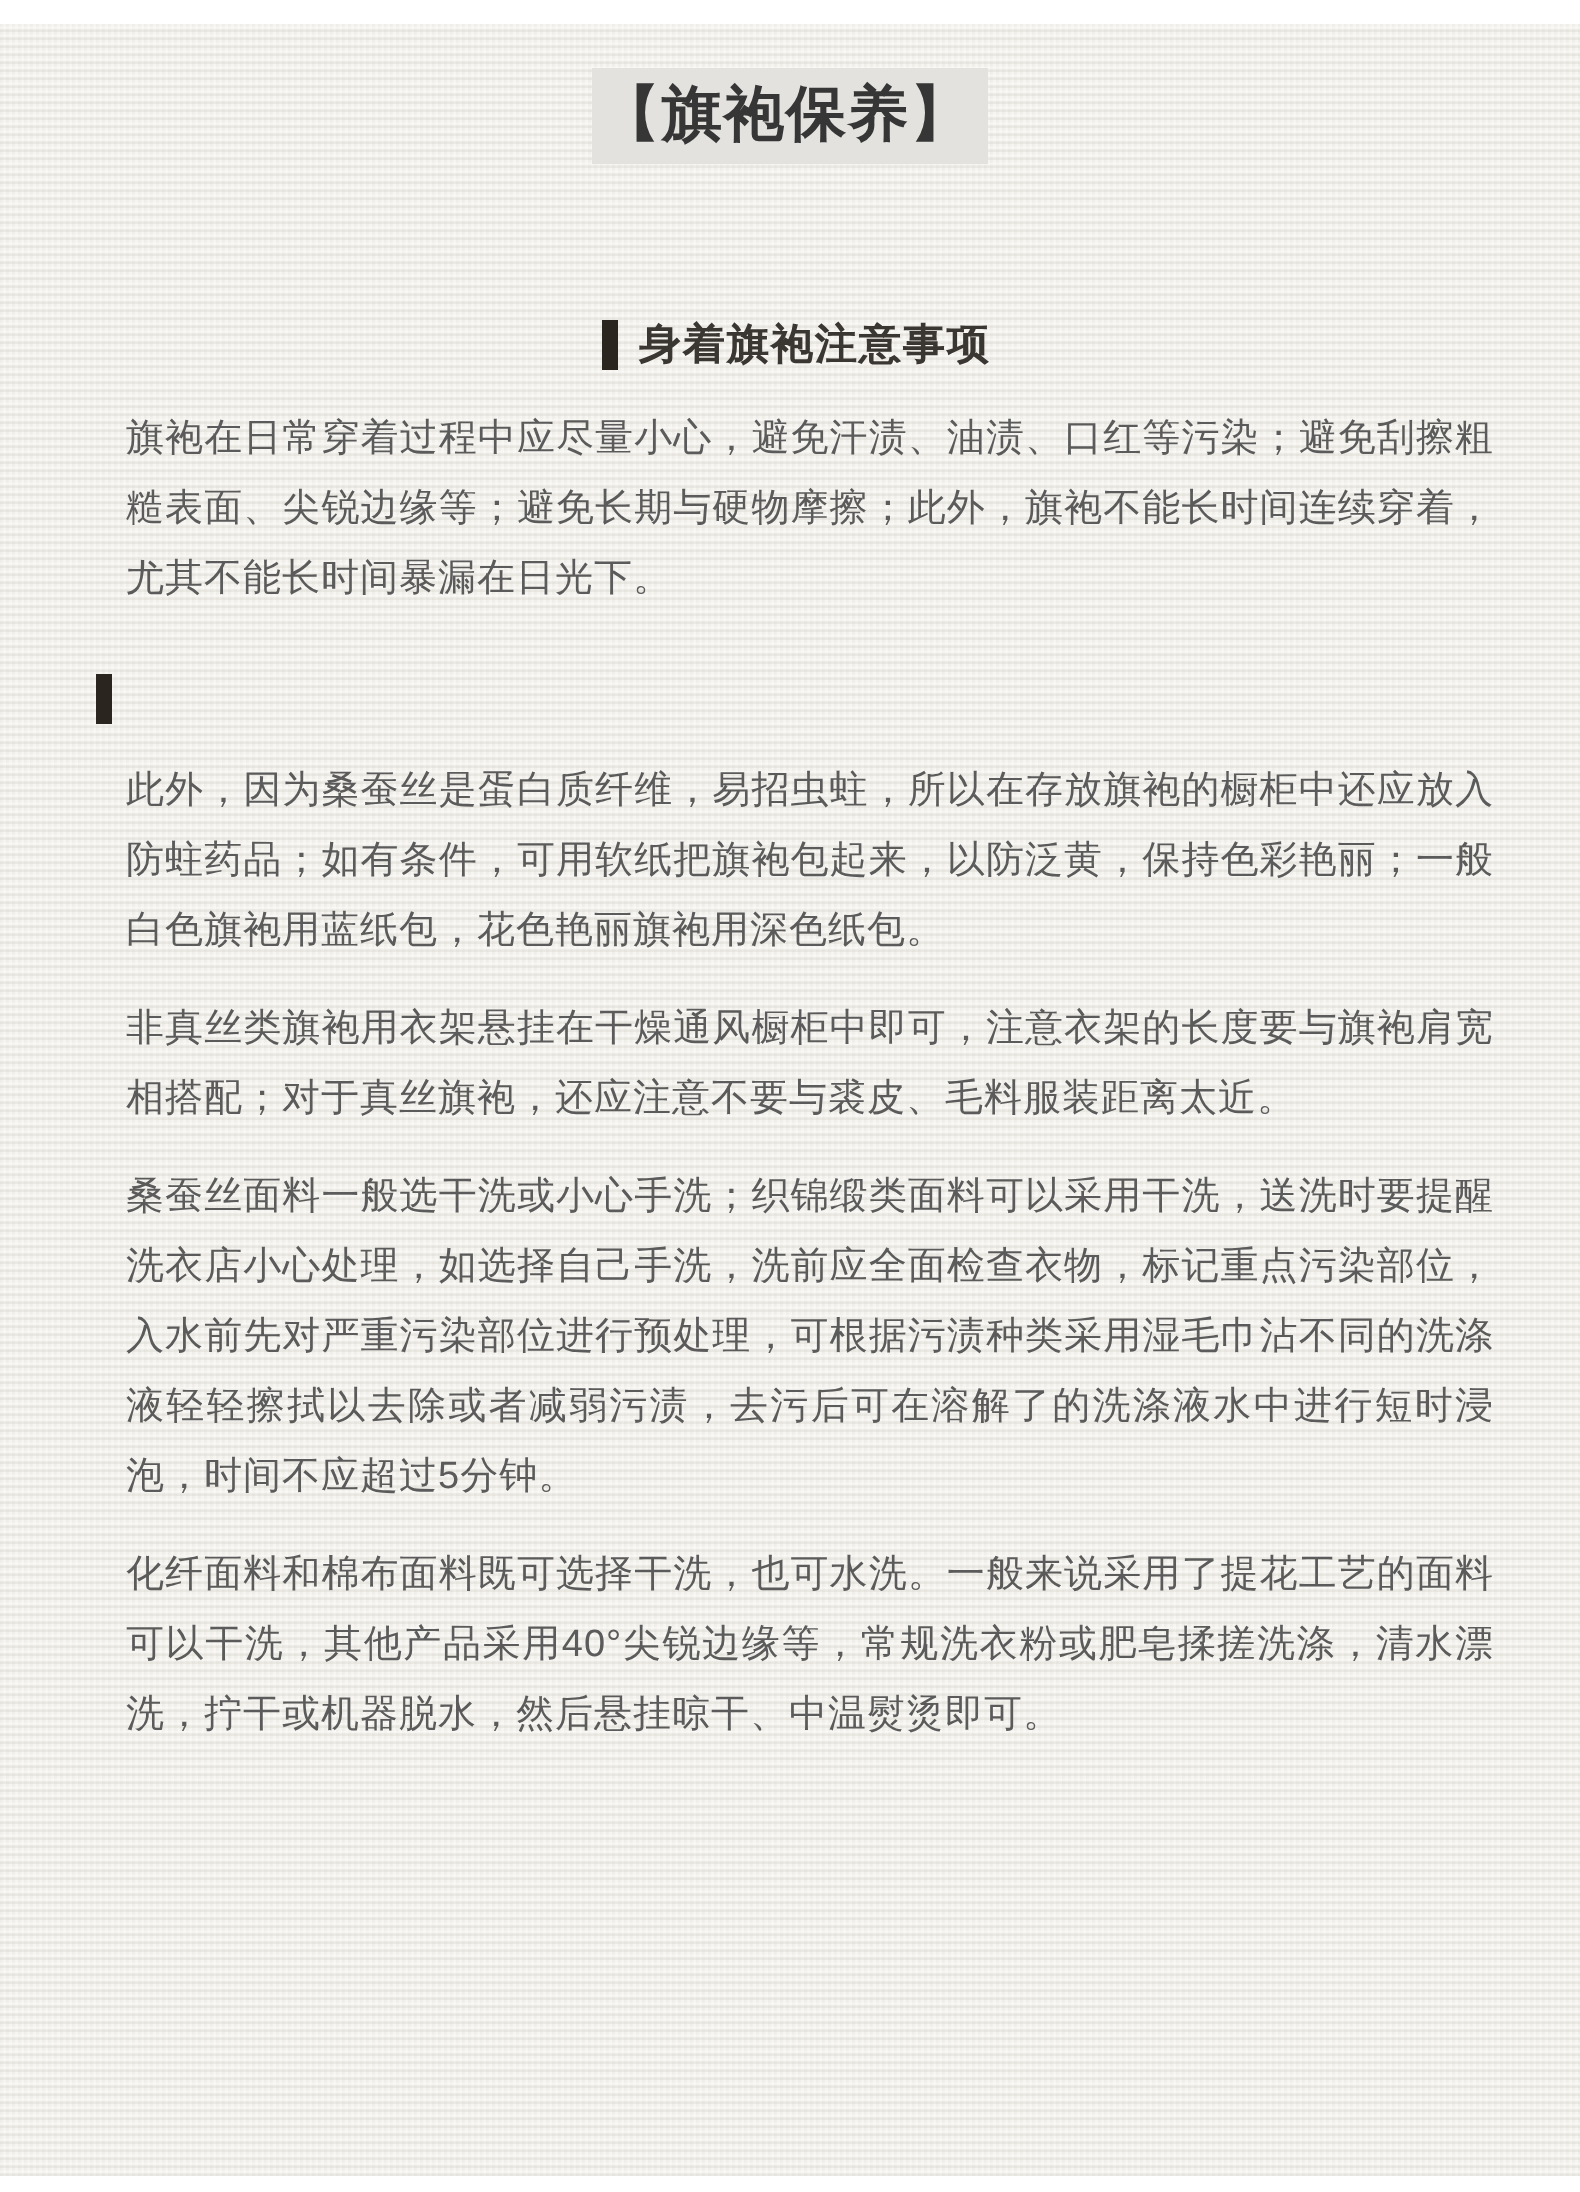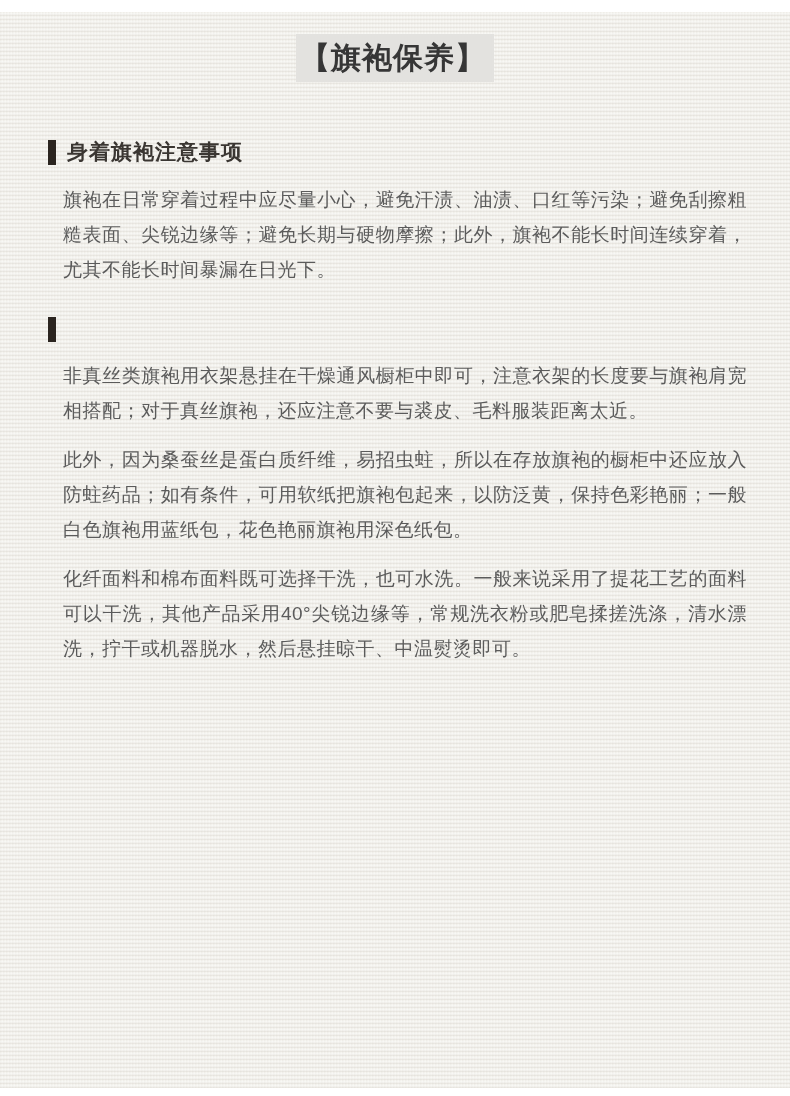--- a/index.html
+++ b/index.html
@@ -34,21 +34,22 @@
     line-height: 1;
     padding: 9px 8px 9px 4px;
     letter-spacing: 1px;
   }
   .section-heading {
     display: flex;
     align-items: center;
     margin: 30px 42px 0 48px;
   }
   .section-heading.first {
-    margin-top: 56px;
+    margin-top: 76px;
+    justify-content: center;
   }
   .heading-bar {
     width: 8px;
     height: 25px;
     background: #2b2520;
     margin-right: 11px;
     flex: 0 0 auto;
   }
   .heading-text {
     font-size: 21px;
@@ -79,18 +80,19 @@
 
   <div class="section-heading first">
     <span class="heading-bar"></span>
     <span class="heading-text">身着旗袍注意事项</span>
   </div>
   <p class="para">旗袍在日常穿着过程中应尽量小心，避免汗渍、油渍、口红等污染；避免刮擦粗糙表面、尖锐边缘等；避免长期与硬物摩擦；此外，旗袍不能长时间连续穿着，尤其不能长时间暴漏在日光下。</p>
 
   <div class="section-heading">
     <span class="heading-bar"></span>
   </div>
+  <p class="para">此外，因为桑蚕丝是蛋白质纤维，易招虫蛀，所以在存放旗袍的橱柜中还应放入防蛀药品；如有条件，可用软纸把旗袍包起来，以防泛黄，保持色彩艳丽；一般白色旗袍用蓝纸包，花色艳丽旗袍用深色纸包。</p>
   <p class="para">非真丝类旗袍用衣架悬挂在干燥通风橱柜中即可，注意衣架的长度要与旗袍肩宽相搭配；对于真丝旗袍，还应注意不要与裘皮、毛料服装距离太近。</p>
-  <p class="para">此外，因为桑蚕丝是蛋白质纤维，易招虫蛀，所以在存放旗袍的橱柜中还应放入防蛀药品；如有条件，可用软纸把旗袍包起来，以防泛黄，保持色彩艳丽；一般白色旗袍用蓝纸包，花色艳丽旗袍用深色纸包。</p>
 
+  <p class="para">桑蚕丝面料一般选干洗或小心手洗；织锦缎类面料可以采用干洗，送洗时要提醒洗衣店小心处理，如选择自己手洗，洗前应全面检查衣物，标记重点污染部位，入水前先对严重污染部位进行预处理，可根据污渍种类采用湿毛巾沾不同的洗涤液轻轻擦拭以去除或者减弱污渍，去污后可在溶解了的洗涤液水中进行短时浸泡，时间不应超过5分钟。</p>
   <p class="para">化纤面料和棉布面料既可选择干洗，也可水洗。一般来说采用了提花工艺的面料可以干洗，其他产品采用40°尖锐边缘等，常规洗衣粉或肥皂揉搓洗涤，清水漂洗，拧干或机器脱水，然后悬挂晾干、中温熨烫即可。</p>
 
 </div>
 
 </body></html>

